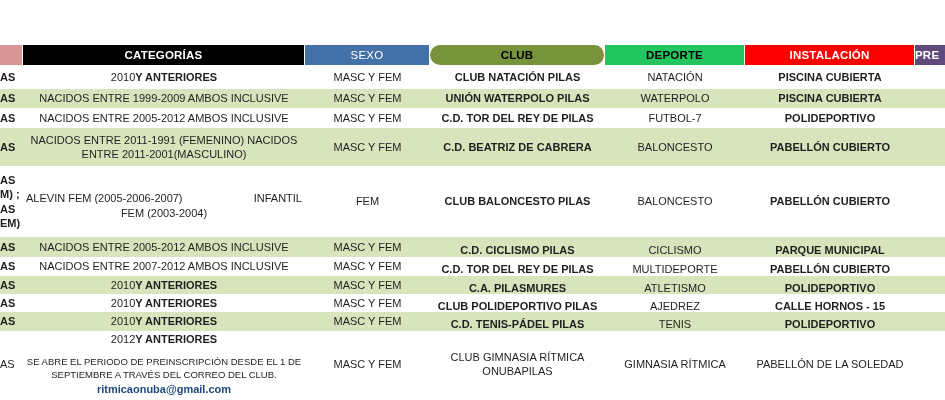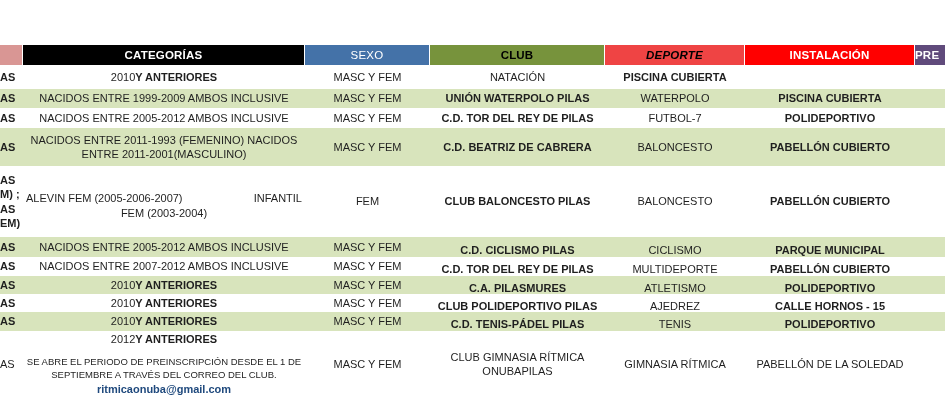--- a/index.html
+++ b/index.html
@@ -46,36 +46,39 @@
 </style>
 </head>
 <body>
 
 <div class="canvas">
   <div class="tablewrap" id="table-root">
       <div class="grid-row">
         <div class="hdr-cell" style="background: rgb(217, 150, 148);"></div>
         <div class="hdr-cell" style="background: rgb(0, 0, 0); color: rgb(255, 255, 255); font-weight: bold;">CATEGORÍAS</div>
         <div class="hdr-cell" style="background: rgb(68, 114, 168); color: rgb(255, 255, 255); font-weight: normal;">SEXO</div>
-        <div class="hdr-cell" style="background: rgb(119, 147, 60); color: rgb(0, 0, 0); font-weight: bold;">CLUB</div>
-        <div class="hdr-cell" style="background: #ef4444; color: rgb(0, 0, 0); font-weight: bold; font-style: italic;">DEPORTE</div>
+        <div class="hdr-cell" style="background: rgb(119, 147, 60); color: rgb(0, 0, 0); font-weight: bold; border-radius: 10px;">CLUB</div>
+        <div class="hdr-cell" style="background: #22c55e; color: rgb(0, 0, 0); font-weight: bold;">DEPORTE</div>
         <div class="hdr-cell" style="background: rgb(255, 0, 0); color: rgb(255, 255, 255); font-weight: bold;">INSTALACIÓN</div>
         <div class="hdr-cell clip" style="background: rgb(96, 74, 123); color: rgb(255, 255, 255); font-weight: bold;">PRE</div>
       </div>
       <div class="grid-row" style="min-height: 24px;">
         <div class="cell frag">
           <div>AS</div>
         </div>
         <div class="cell">
           <div class="catline">
             <span>2010 </span>
             <span class="b">Y ANTERIORES</span>
           </div>
         </div>
         <div class="cell">MASC Y FEM</div>
+        <div class="cell b">
+          <span class="">CLUB NATACIÓN PILAS</span>
+        </div>
         <div class="cell">
           <span class="">NATACIÓN</span>
         </div>
         <div class="cell b">
           <span class="">PISCINA CUBIERTA</span>
         </div>
         <div class="cell"></div>
       </div>
       <div class="grid-row shaded" style="min-height: 19px;">
         <div class="cell frag">
@@ -118,21 +121,21 @@
           <span class="">POLIDEPORTIVO</span>
         </div>
         <div class="cell"></div>
       </div>
       <div class="grid-row shaded" style="min-height: 38px;">
         <div class="cell frag">
           <div>AS</div>
         </div>
         <div class="cell">
           <div class="catline">
-            <span>NACIDOS ENTRE 2011-1993 (FEMENINO) NACIDOS ENTRE 2011-2001(MASCULINO)</span>
+            <span>NACIDOS ENTRE 2011-1991 (FEMENINO) NACIDOS ENTRE 2011-2001(MASCULINO)</span>
           </div>
         </div>
         <div class="cell">MASC Y FEM</div>
         <div class="cell b">
           <span class="">C.D. BEATRIZ DE CABRERA</span>
         </div>
         <div class="cell">
           <span class="">BALONCESTO</span>
         </div>
         <div class="cell b">

